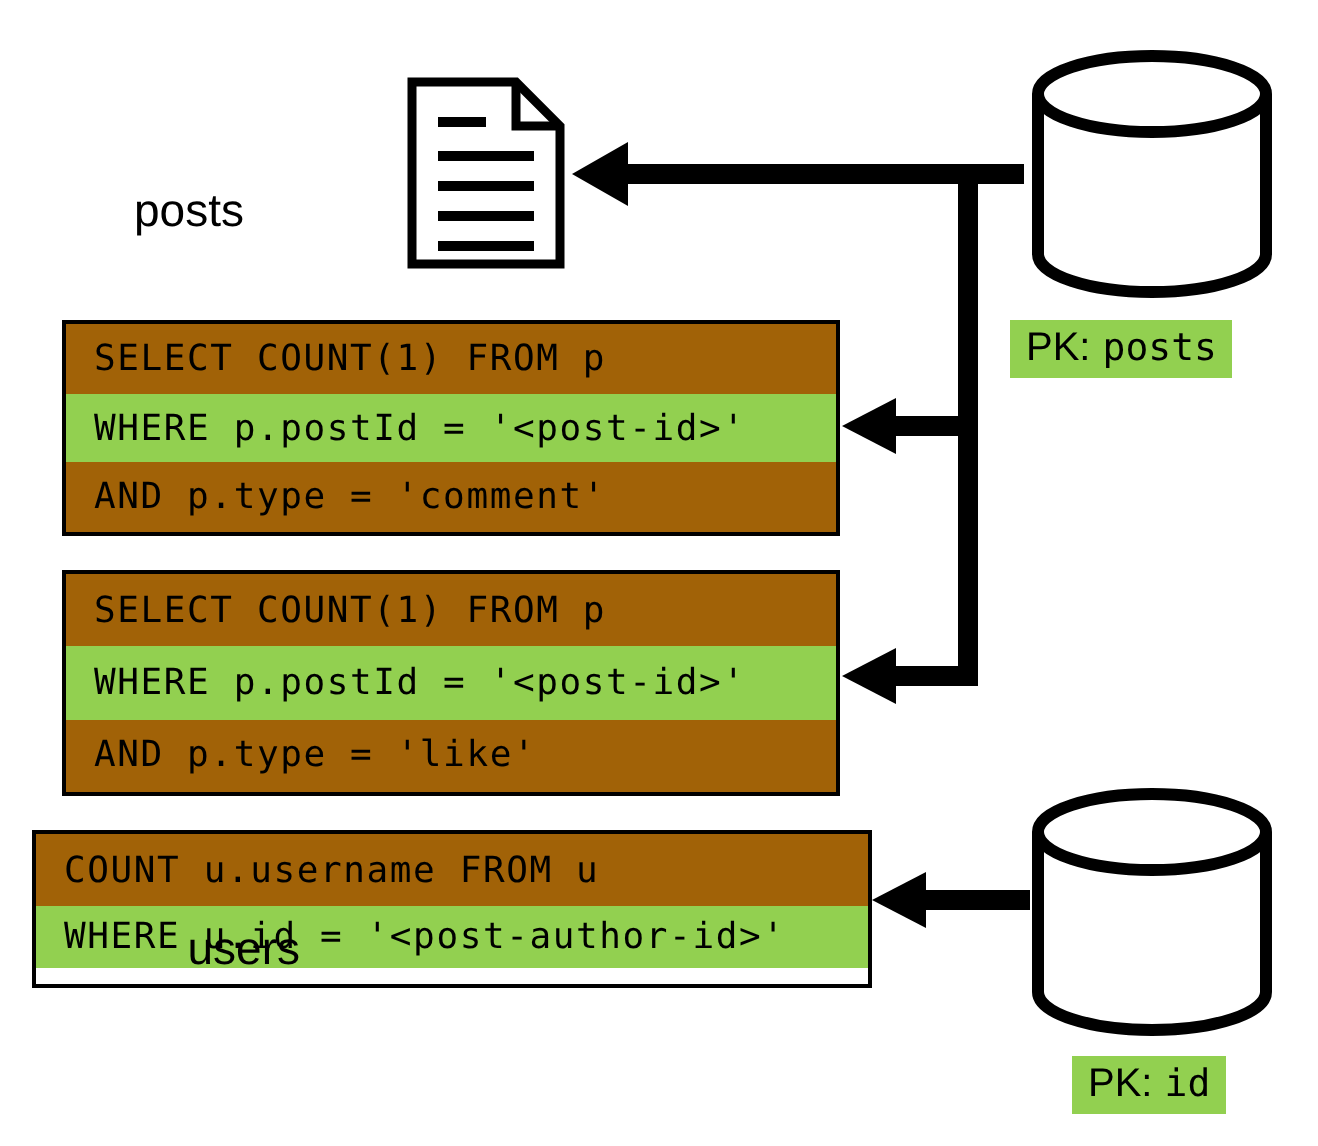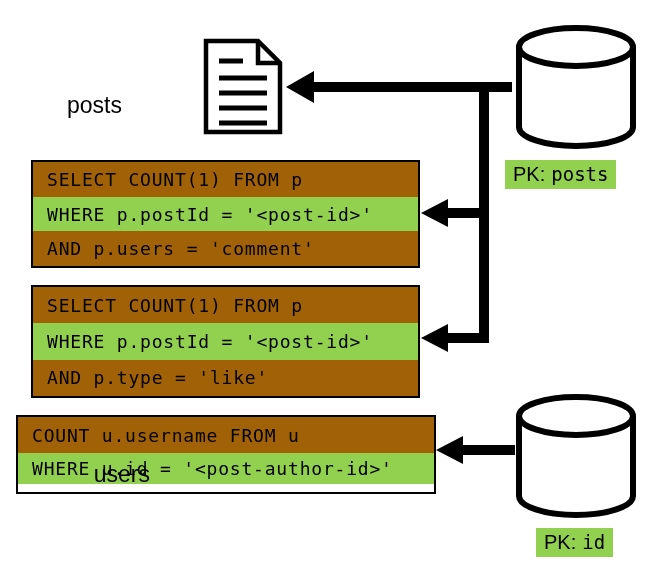--- a/index.html
+++ b/index.html
@@ -100,21 +100,21 @@
   <div class="db-label" style="top:92px;">posts</div>
 
   <div class="pk-badge" style="left:505px;top:160px;">
     <span>PK:</span>
       <span class="pk-value">posts</span>
   </div>
 
   <div class="query-box" style="left:31px;top:160px;width:389px;height:108px;">
     <div class="sql-line">SELECT COUNT(1) FROM p</div>
     <div class="sql-line hl">WHERE p.postId = '&lt;post-id&gt;'</div>
-    <div class="sql-line">AND p.users = 'comment'</div>
+    <div class="sql-line">AND p.type = 'comment'</div>
   </div>
 
   <div class="query-box" style="left:31px;top:285px;width:389px;height:113px;">
     <div class="sql-line">SELECT COUNT(1) FROM p</div>
     <div class="sql-line hl">WHERE p.postId = '&lt;post-id&gt;'</div>
     <div class="sql-line">AND p.type = 'like'</div>
   </div>
 
   <div class="query-box" style="left:16px;top:415px;width:420px;height:79px;">
     <div class="sql-line fixed1">COUNT u.username FROM u</div>

